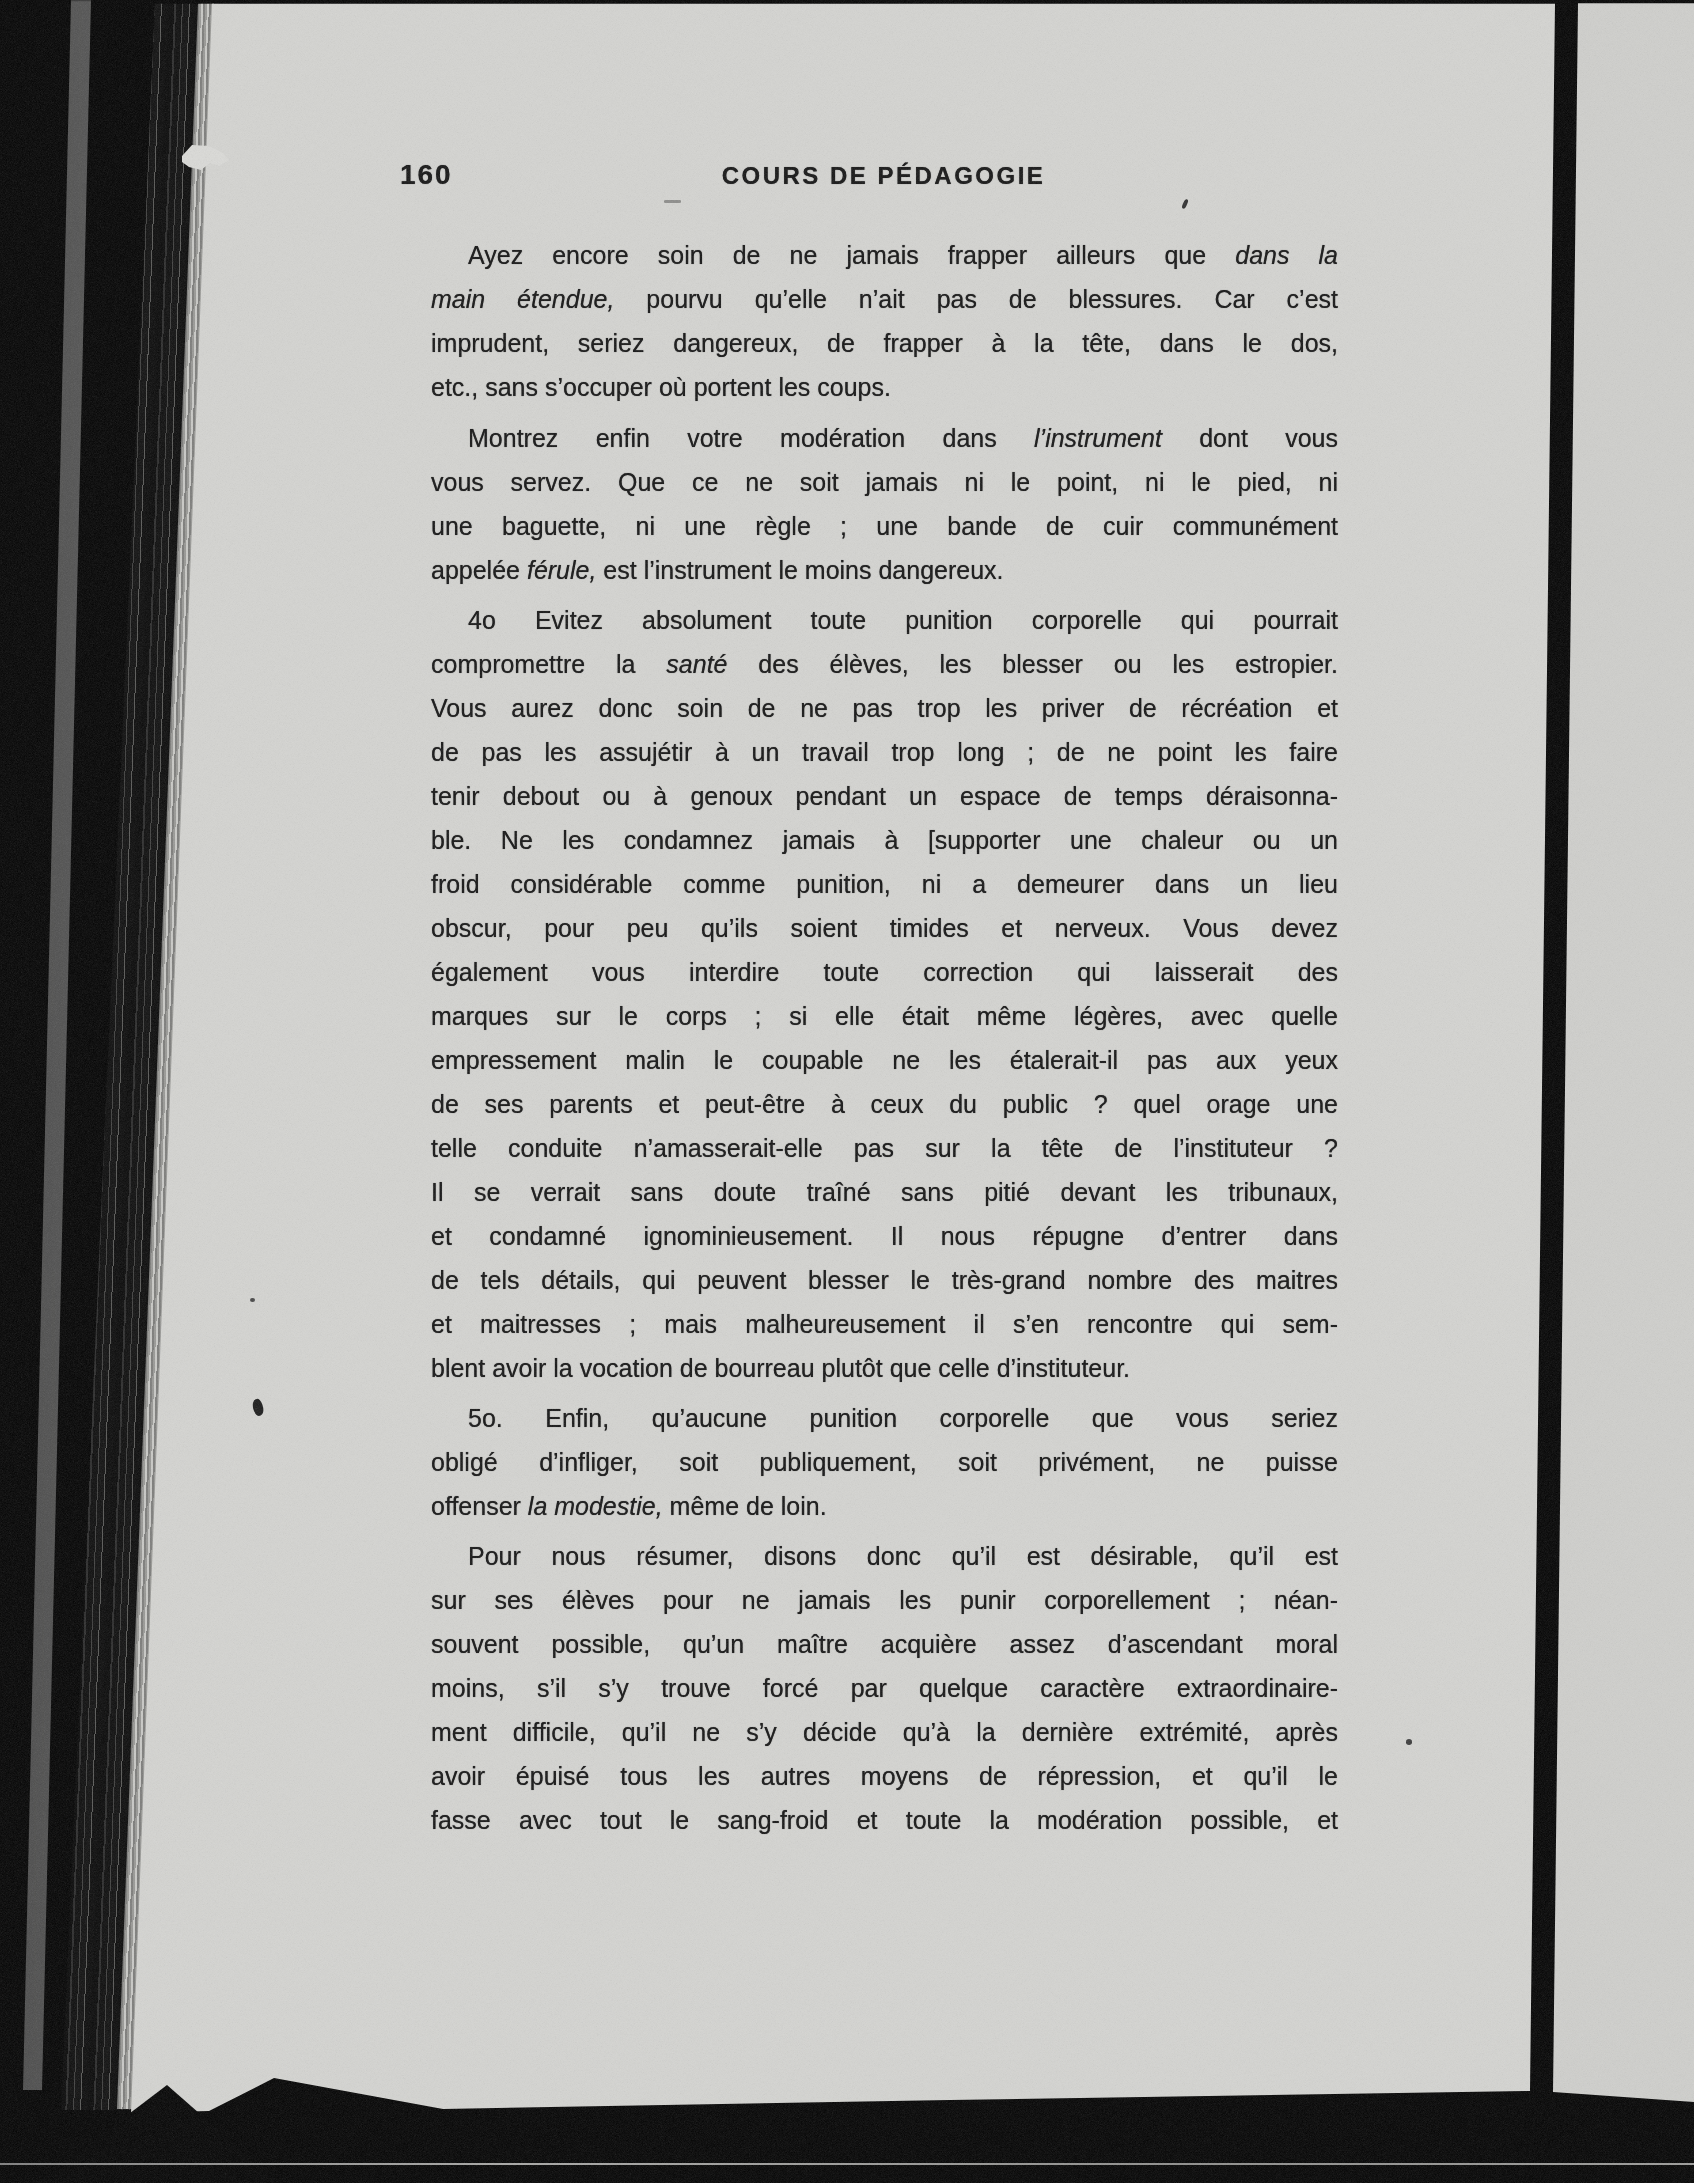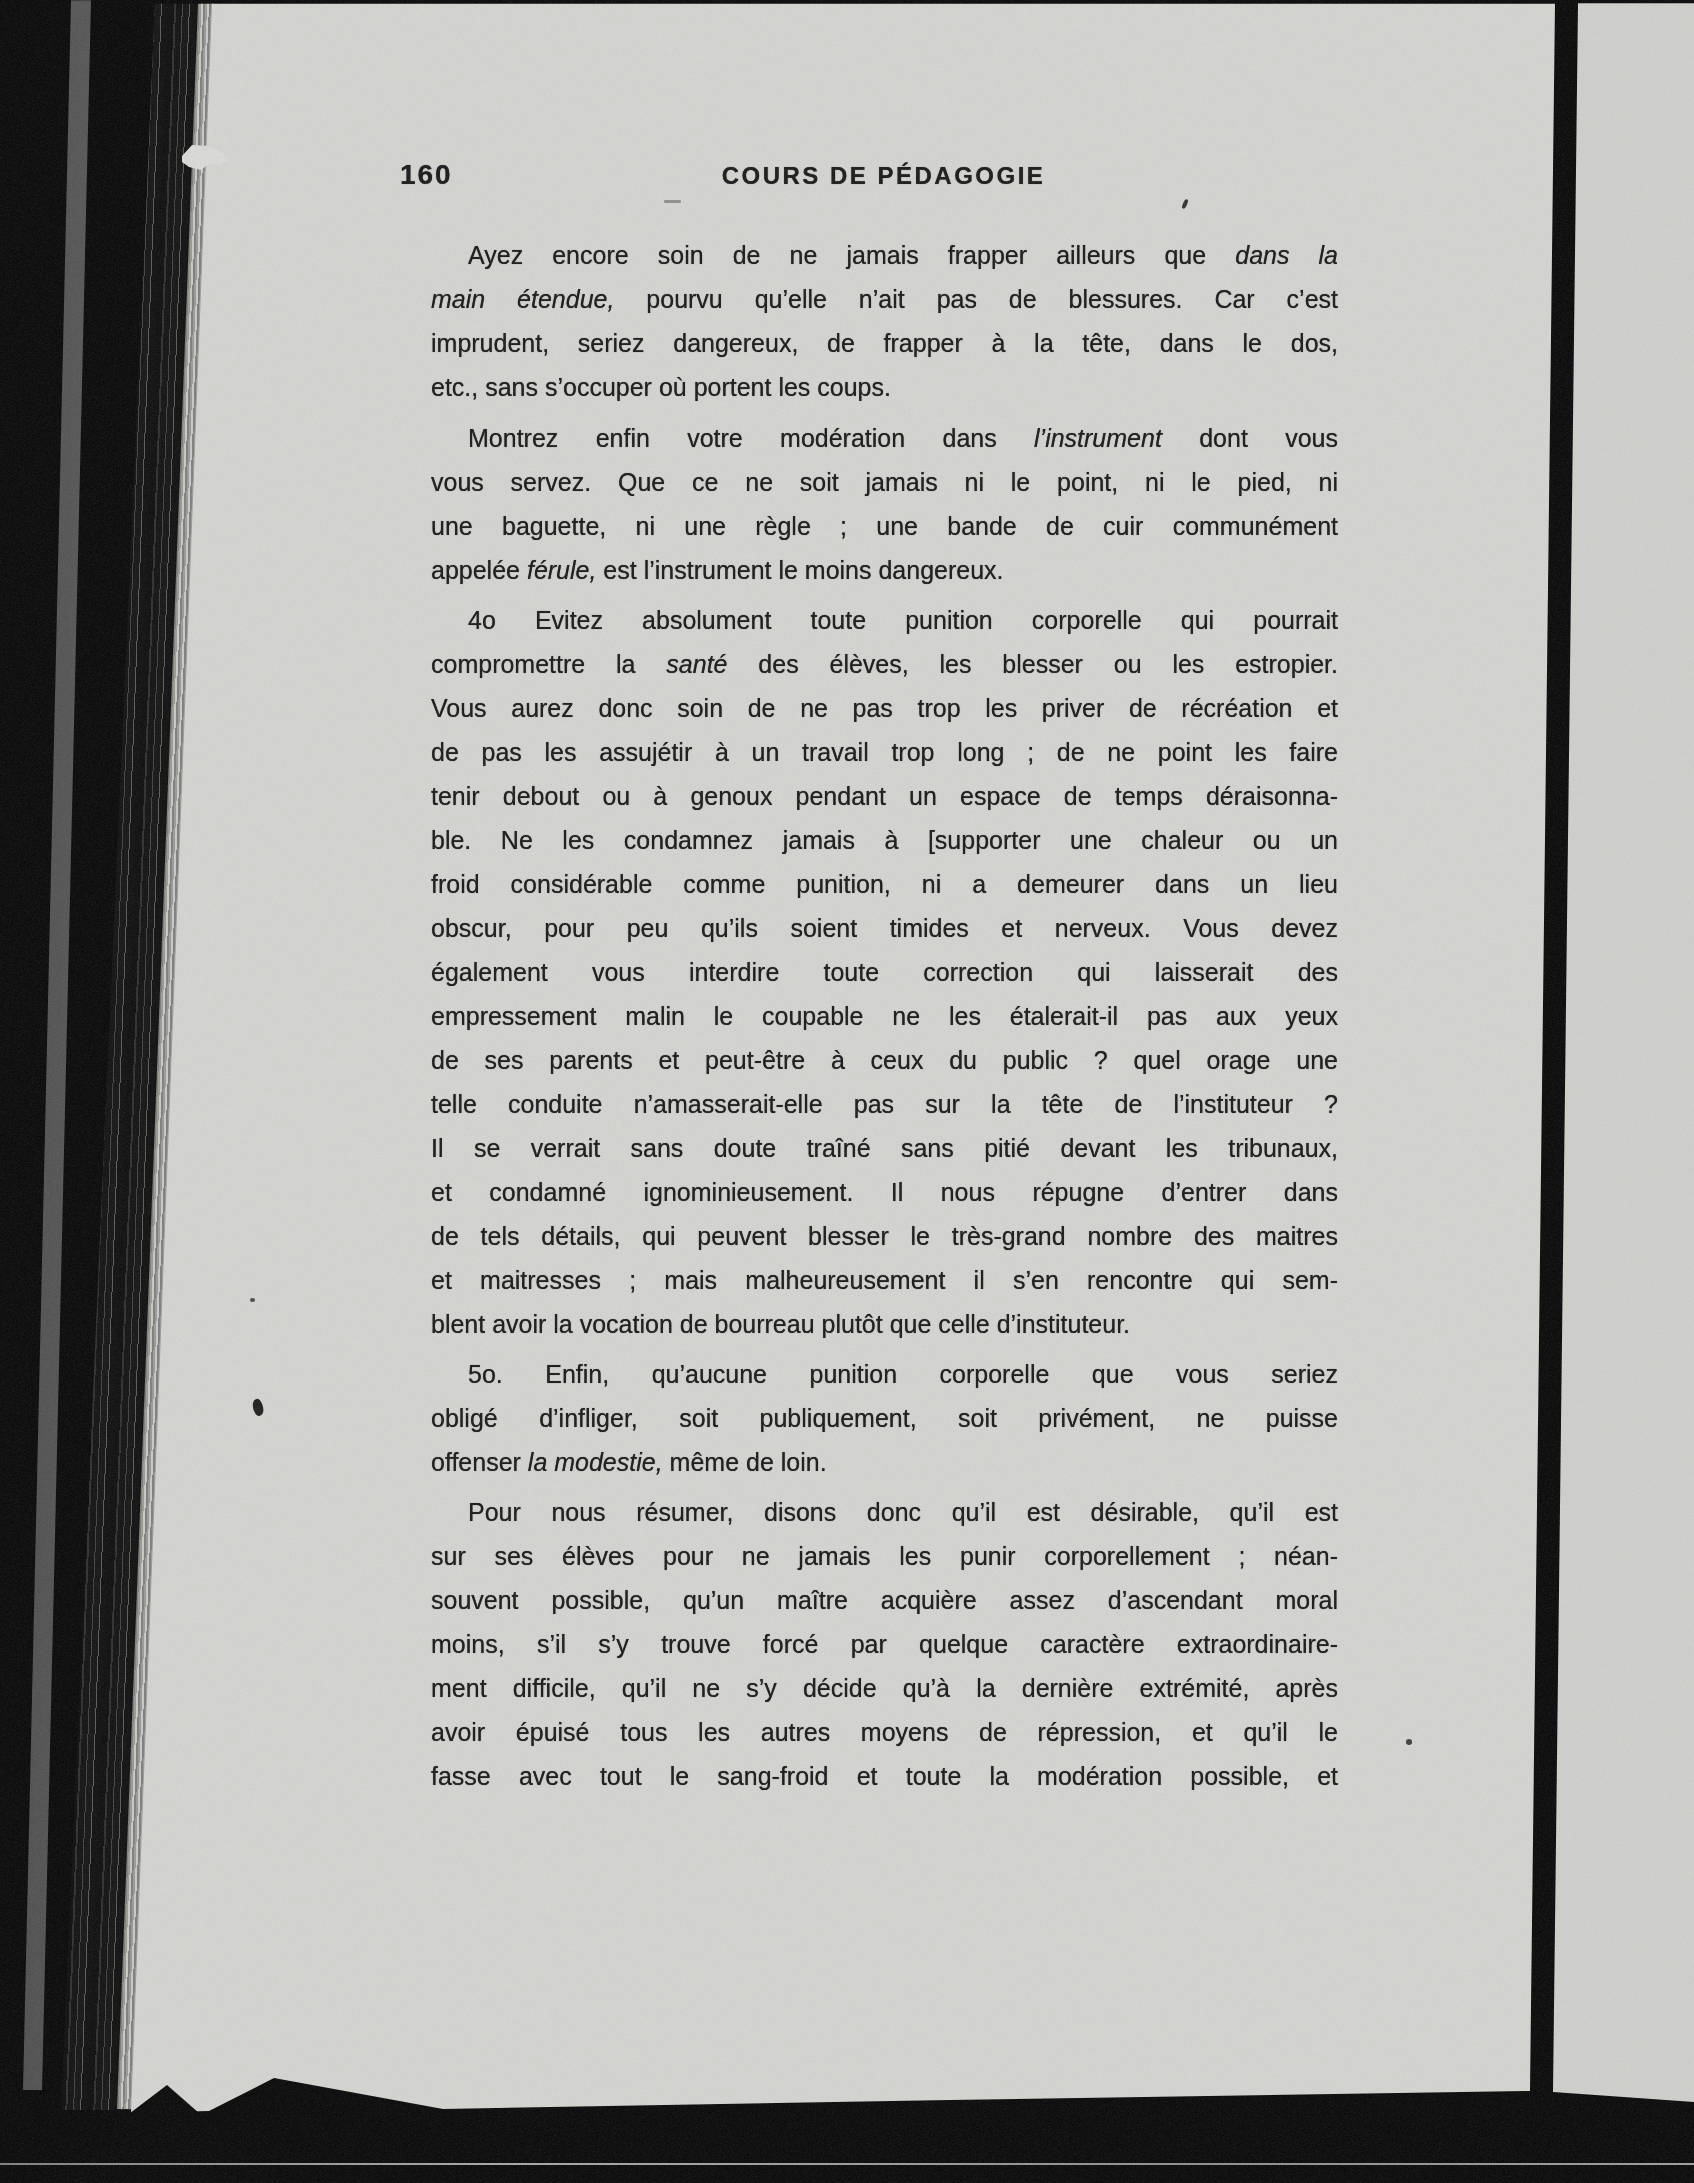--- a/index.html
+++ b/index.html
@@ -127,20 +127,21 @@
       <div class="tline pend"><span>appelée </span><span class="em">férule,</span><span> est l’instrument le moins dangereux.</span></div>
       <div class="tline indent"><span>4o Evitez absolument toute punition corporelle qui pourrait</span></div>
       <div class="tline"><span>compromettre la </span><span class="em">santé</span><span> des élèves, les blesser ou les estropier.</span></div>
       <div class="tline"><span>Vous aurez donc soin de ne pas trop les priver de récréation et</span></div>
       <div class="tline"><span>de pas les assujétir à un travail trop long ; de ne point les faire</span></div>
       <div class="tline"><span>tenir debout ou à genoux pendant un espace de temps déraisonna-</span></div>
       <div class="tline"><span>ble. Ne les condamnez jamais à [supporter une chaleur ou un</span></div>
       <div class="tline"><span>froid considérable comme punition, ni a demeurer dans un lieu</span></div>
       <div class="tline"><span>obscur, pour peu qu’ils soient timides et nerveux. Vous devez</span></div>
       <div class="tline"><span>également vous interdire toute correction qui laisserait des</span></div>
+      <div class="tline"><span>marques sur le corps ; si elle était même légères, avec quelle</span></div>
       <div class="tline"><span>empressement malin le coupable ne les étalerait-il pas aux yeux</span></div>
       <div class="tline"><span>de ses parents et peut-être à ceux du public ? quel orage une</span></div>
       <div class="tline"><span>telle conduite n’amasserait-elle pas sur la tête de l’instituteur ?</span></div>
       <div class="tline"><span>Il se verrait sans doute traîné sans pitié devant les tribunaux,</span></div>
       <div class="tline"><span>et condamné ignominieusement. Il nous répugne d’entrer dans</span></div>
       <div class="tline"><span>de tels détails, qui peuvent blesser le très-grand nombre des maitres</span></div>
       <div class="tline"><span>et maitresses ; mais malheureusement il s’en rencontre qui sem-</span></div>
       <div class="tline pend"><span>blent avoir la vocation de bourreau plutôt que celle d’instituteur.</span></div>
       <div class="tline indent"><span>5o. Enfin, qu’aucune punition corporelle que vous seriez</span></div>
       <div class="tline"><span>obligé d’infliger, soit publiquement, soit privément, ne puisse</span></div>

